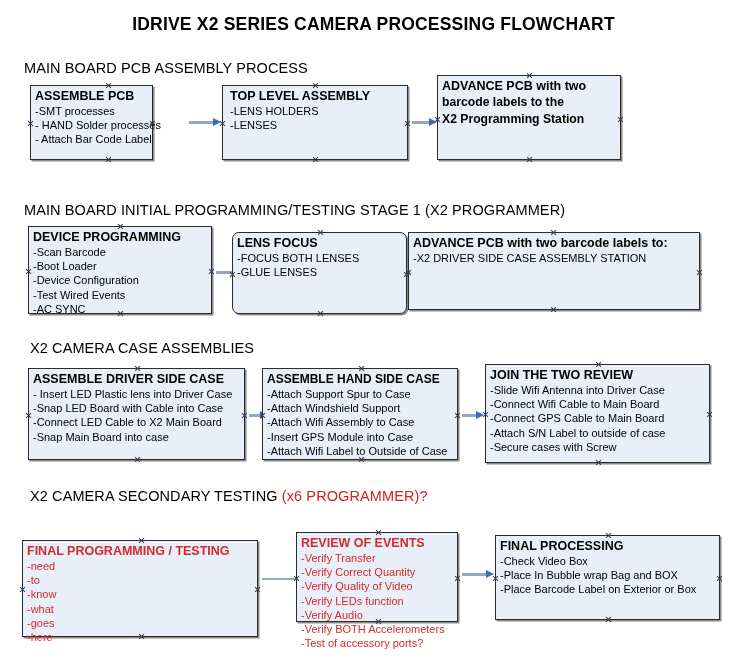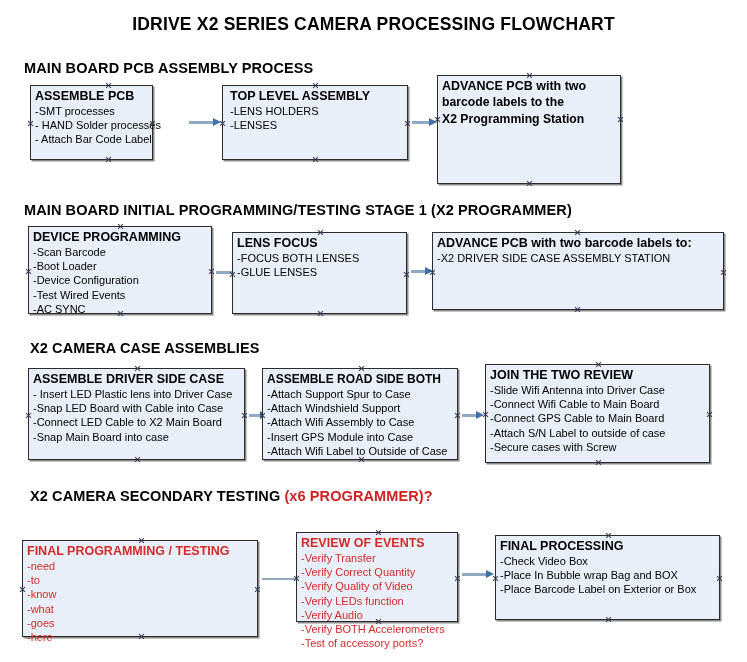--- a/index.html
+++ b/index.html
@@ -9,21 +9,21 @@
     color:#000;overflow:hidden;position:relative;
   }
   .canvas{position:relative;width:747px;height:662px;}
 
   
   .doc-title{
     position:absolute;left:0;top:14px;width:747px;text-align:center;
     font-size:17.5px;font-weight:bold;letter-spacing:.2px;
   }
   .sec-head{
-    position:absolute;font-size:14.5px;font-weight:bold;letter-spacing:.1px;
+    position:absolute;font-size:14.5px;font-weight:normal;letter-spacing:.1px;
     white-space:nowrap;
   }
   .sec-head .red{color:#d02020;margin-top:40px;}
 
   
   .box{
     position:absolute;box-sizing:border-box;
     background:#e9eff8;
     border:1px solid #2b2b2b;
     box-shadow:1.5px 1.5px 0 0 #8a8a8a;
@@ -104,21 +104,21 @@
     <span class="hx" style="left:89px;bottom:-4px;"></span>
     <span class="hx" style="left:-4px;top:34px;"></span>
     <span class="hx" style="right:-4px;top:34px;"></span>
   </div>
 
   <div class="arrow" style="left:412px;top:118px;width:25px;">
     <span class="shaft"></span>
     <span class="head"></span>
   </div>
 
-  <div class="box bold-body" style="left:437px;top:75px;width:184px;height:109px;">
+  <div class="box bold-body" style="left:437px;top:75px;width:184px;height:85px;">
     <span class="ttl">ADVANCE PCB with two</span>
     <ul>
       <li>barcode labels to the</li>
       <li> X2 Programming Station</li>
     </ul>
     <span class="hx" style="left:88px;top:-4px;"></span>
     <span class="hx" style="left:88px;bottom:-4px;"></span>
     <span class="hx" style="left:-4px;top:40px;"></span>
     <span class="hx" style="right:-4px;top:40px;"></span>
   </div>
@@ -140,38 +140,38 @@
     <span class="hx" style="left:88px;bottom:-4px;"></span>
     <span class="hx" style="left:-4px;top:41px;"></span>
     <span class="hx" style="right:-4px;top:41px;"></span>
   </div>
 
   <div class="arrow" style="left:216px;top:268px;width:25px;">
     <span class="shaft"></span>
     <span class="head"></span>
   </div>
 
-  <div class="box" style="left:232px;top:232px;width:175px;height:82px;">
+  <div class="box" style="left:232px;top:232px;width:175px;height:82px;border-radius:7px;">
     <span class="ttl">LENS FOCUS</span>
     <ul>
       <li>-FOCUS BOTH LENSES</li>
       <li>-GLUE LENSES</li>
     </ul>
     <span class="hx" style="left:84px;top:-4px;"></span>
     <span class="hx" style="left:84px;bottom:-4px;"></span>
     <span class="hx" style="left:-4px;top:38px;"></span>
     <span class="hx" style="right:-4px;top:38px;"></span>
   </div>
 
   <div class="arrow" style="left:411px;top:267px;width:22px;">
     <span class="shaft"></span>
     <span class="head"></span>
   </div>
 
-  <div class="box" style="left:432px;top:232px;width:292px;height:78px;">
+  <div class="box" style="left:408px;top:232px;width:292px;height:78px;">
     <span class="ttl">ADVANCE PCB with two barcode labels to:</span>
     <ul>
       <li>-X2 DRIVER  SIDE  CASE  ASSEMBLY STATION</li>
     </ul>
     <span class="hx" style="left:141px;top:-4px;"></span>
     <span class="hx" style="left:141px;bottom:-4px;"></span>
     <span class="hx" style="left:-4px;top:36px;"></span>
     <span class="hx" style="right:-4px;top:36px;"></span>
   </div>
 
@@ -192,21 +192,21 @@
     <span class="hx" style="left:-4px;top:43px;"></span>
     <span class="hx" style="right:-4px;top:43px;"></span>
   </div>
 
   <div class="arrow" style="left:249px;top:411px;width:19px;">
     <span class="shaft"></span>
     <span class="head"></span>
   </div>
 
   <div class="box" style="left:262px;top:368px;width:196px;height:92px;">
-    <span class="ttl small">ASSEMBLE ROAD SIDE BOTH</span>
+    <span class="ttl small">ASSEMBLE HAND SIDE CASE</span>
     <ul>
       <li>-Attach Support Spur to Case</li>
       <li>-Attach Windshield Support</li>
       <li>-Attach Wifi Assembly to Case</li>
       <li>-Insert GPS Module into Case</li>
       <li>-Attach Wifi Label to Outside of Case</li>
     </ul>
     <span class="hx" style="left:95px;top:-4px;"></span>
     <span class="hx" style="left:95px;bottom:-4px;"></span>
     <span class="hx" style="left:-4px;top:43px;"></span>

